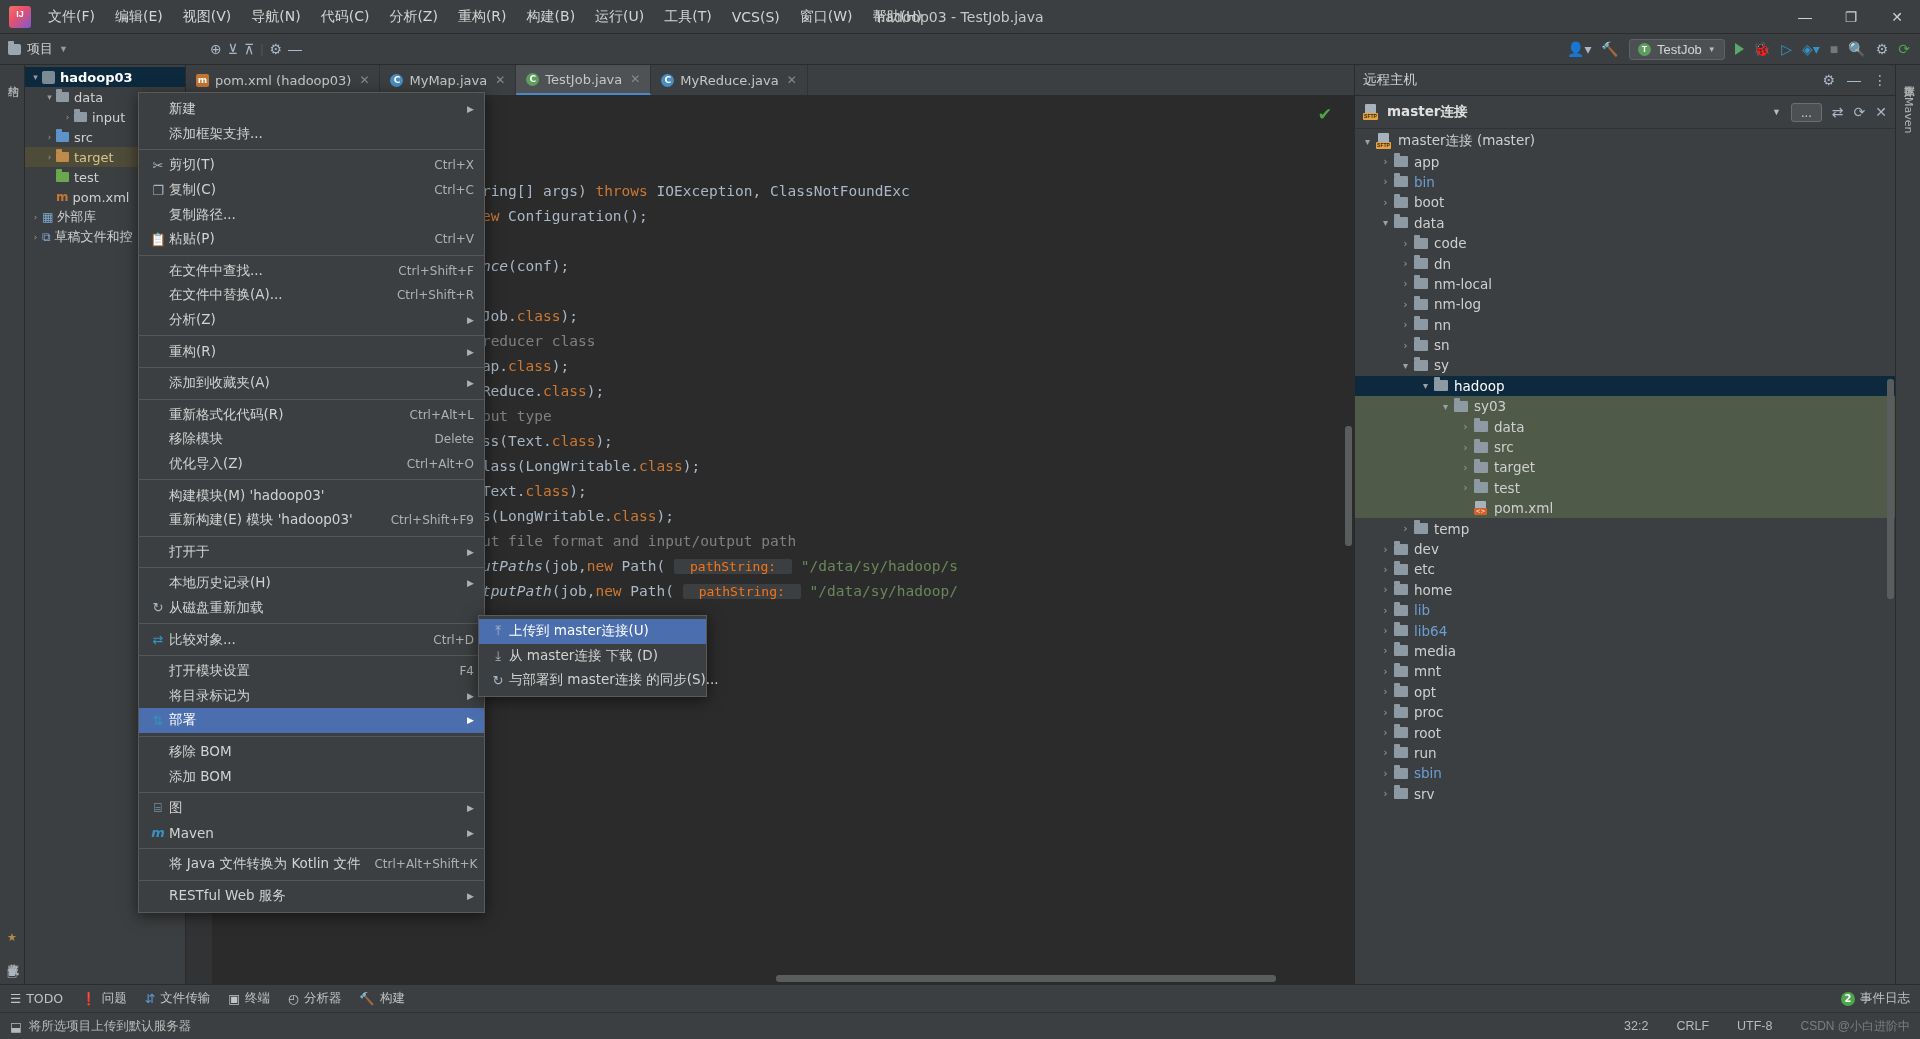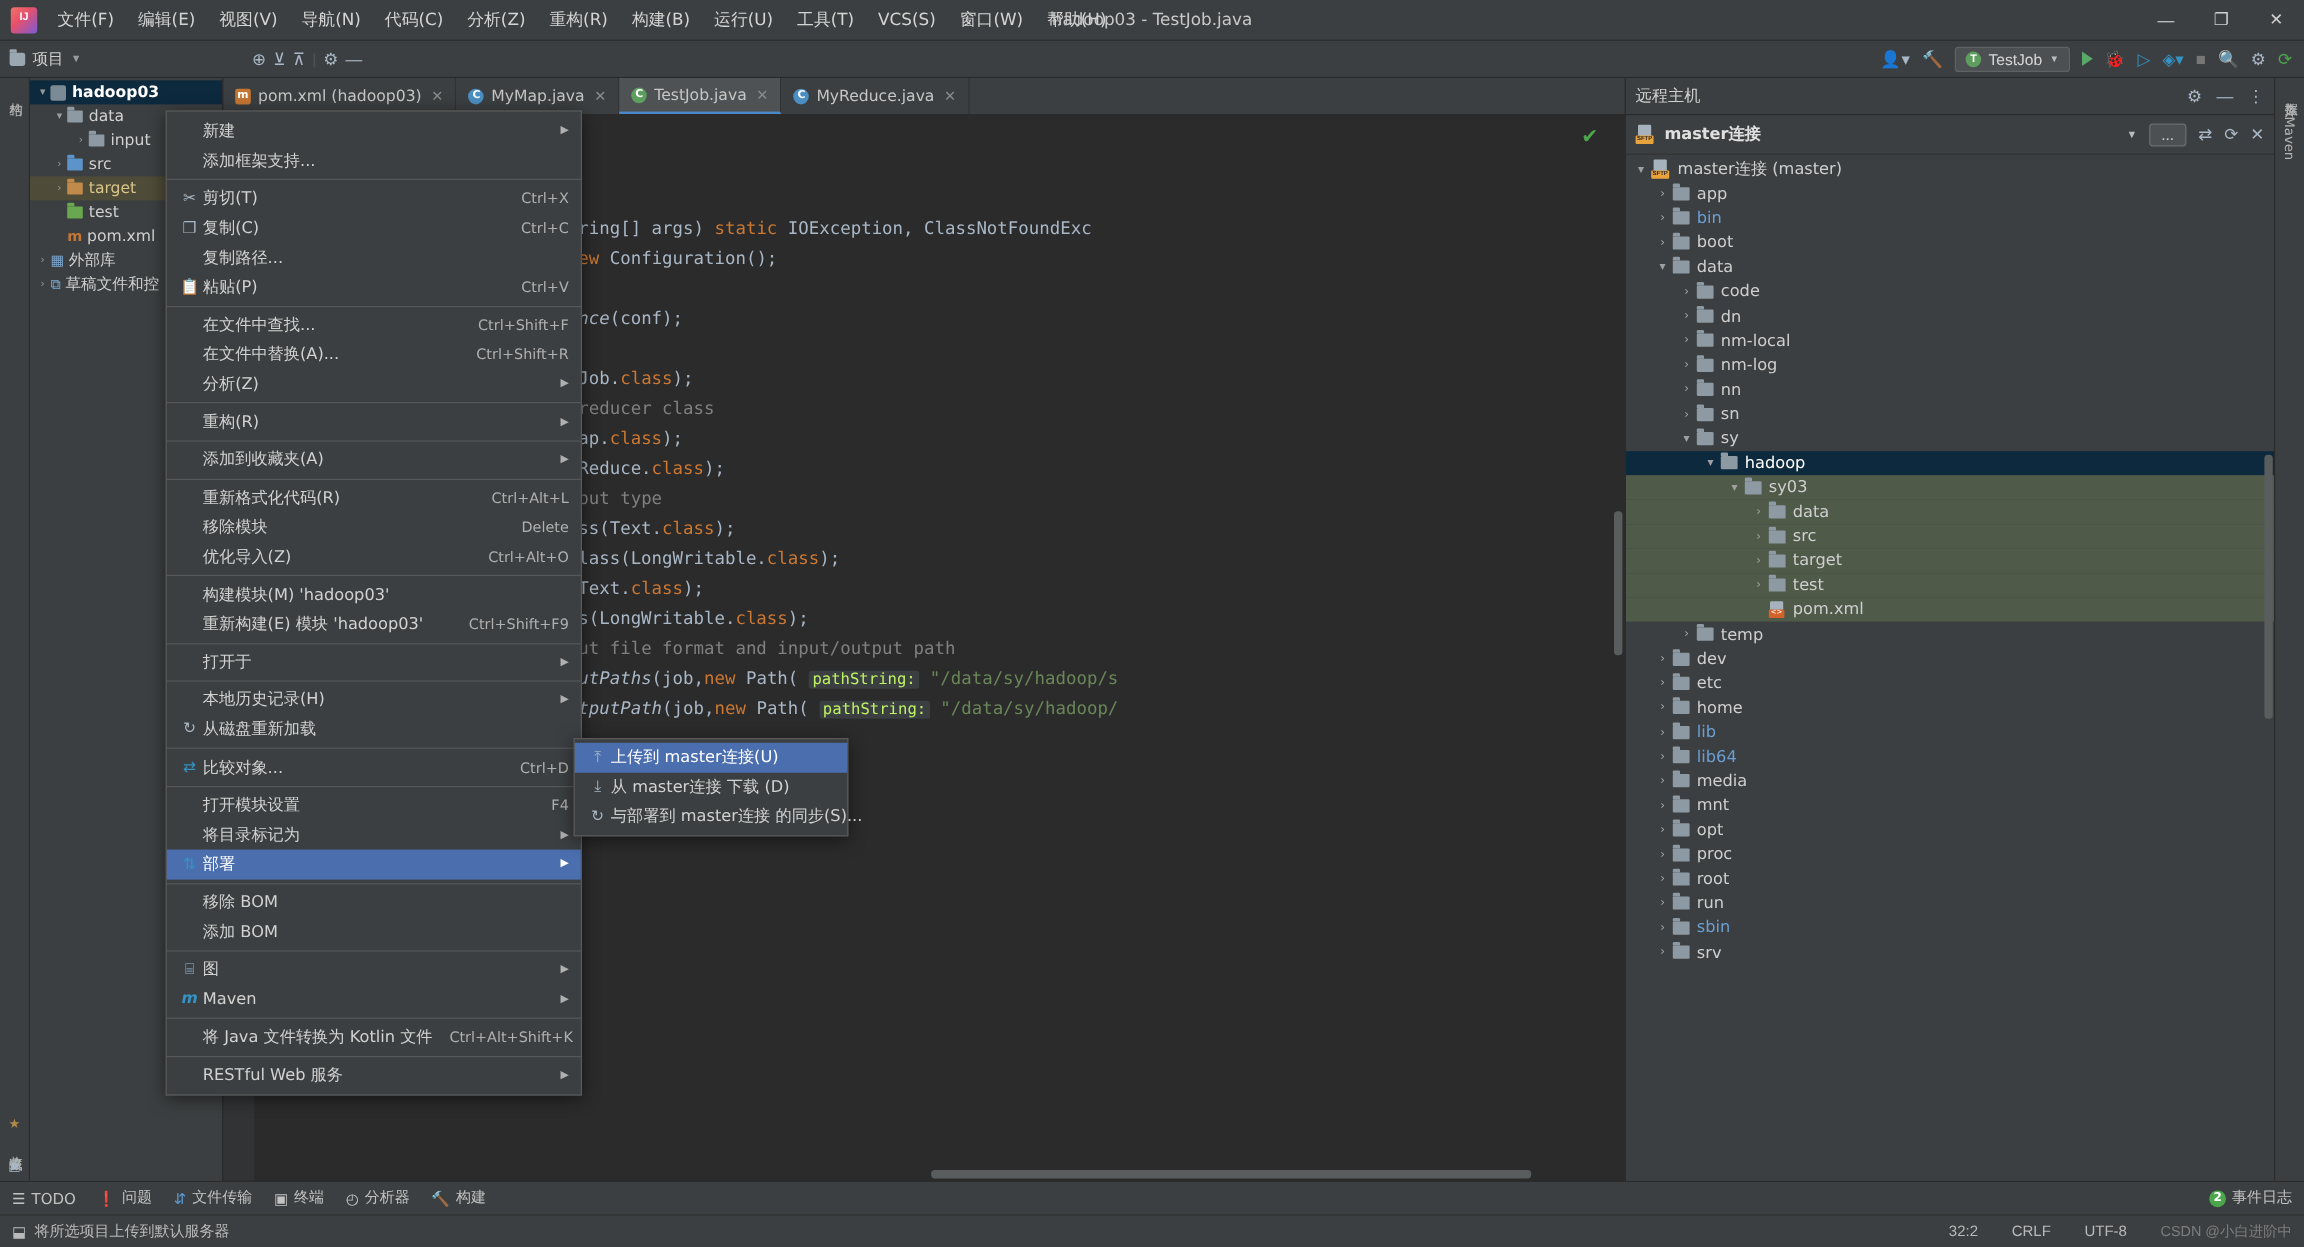--- a/index.html
+++ b/index.html
@@ -91,21 +91,21 @@
   .editor{flex:1 1 auto;position:relative;overflow:hidden;background:#2b2b2b;}
   .gutter{position:absolute;left:0;top:0;bottom:0;width:26px;background:#313335;}
   .code{position:absolute;left:26px;top:0;right:14px;bottom:0;padding:8px 0 0 8px;
         font-family:"DejaVu Sans Mono","Liberation Mono",monospace;font-size:14.5px;line-height:25px;
         color:#a9b7c6;white-space:pre;overflow:hidden;}
   .k{color:#cc7832;}
   .cm{color:#808080;}
   .st{color:#6a8759;}
   .mtd{color:#ffc66d;}
   .it{font-style:italic;}
-  .hint{background:#3b3f41;color:#bef264;border-radius:2px;padding:0 3px;font-size:13px;}
+  .hint{background:#3b3f41;color:#f97316;border-radius:2px;padding:0 16px;font-size:13px;}
   .brace-hl{background:#3b514d;}
   .check{position:absolute;right:22px;top:8px;color:#4ca64c;font-size:17px;font-weight:bold;}
   .vscroll{position:absolute;right:2px;top:330px;width:7px;height:120px;background:#5a5d5e;border-radius:3px;}
   .hscroll{position:absolute;left:590px;bottom:2px;height:7px;width:500px;background:#5a5d5e;border-radius:3px;}
 
   
   .remote{width:540px;flex:0 0 540px;background:#3c3f41;border-left:1px solid #2b2b2b;
           display:flex;flex-direction:column;min-width:0;}
   .remote-head{height:30px;display:flex;align-items:center;padding:0 8px;gap:8px;flex:0 0 30px;
                border-bottom:1px solid #2b2b2b;}
@@ -309,21 +309,21 @@
           <span class="x">✕</span>
         </div>
       </div>
 
       <div class="editor">
         <div class="gutter"></div>
         <div class="check">✔</div>
         <div class="code"><span class="k">import</span> java.io.IOException;
 
 <span class="k">public class</span> <span style="color:#a9b7c6;">TestJob</span> <span class="brace-hl">{</span>
-    <span class="k">public static void</span> <span class="mtd">main</span>(String[] args) <span class="k">static</span> IOException, ClassNotFoundExc
+    <span class="k">public static void</span> <span class="mtd">main</span>(String[] args) <span class="k">throws</span> IOException, ClassNotFoundExc
         Configuration conf = <span class="k">new</span> Configuration();
         <span class="cm">//1 get a job</span>
         Job job = Job.<span class="it">getInstance</span>(conf);
         <span class="cm">//2 set jar main class</span>
         job.setJarByClass(TestJob.<span class="k">class</span>);
         <span class="cm">//3 set map class and reducer class</span>
         job.setMapperClass(MyMap.<span class="k">class</span>);
         job.setReducerClass(MyReduce.<span class="k">class</span>);
         <span class="cm">//4 set map reduce output type</span>
         job.setMapOutputKeyClass(Text.<span class="k">class</span>);

